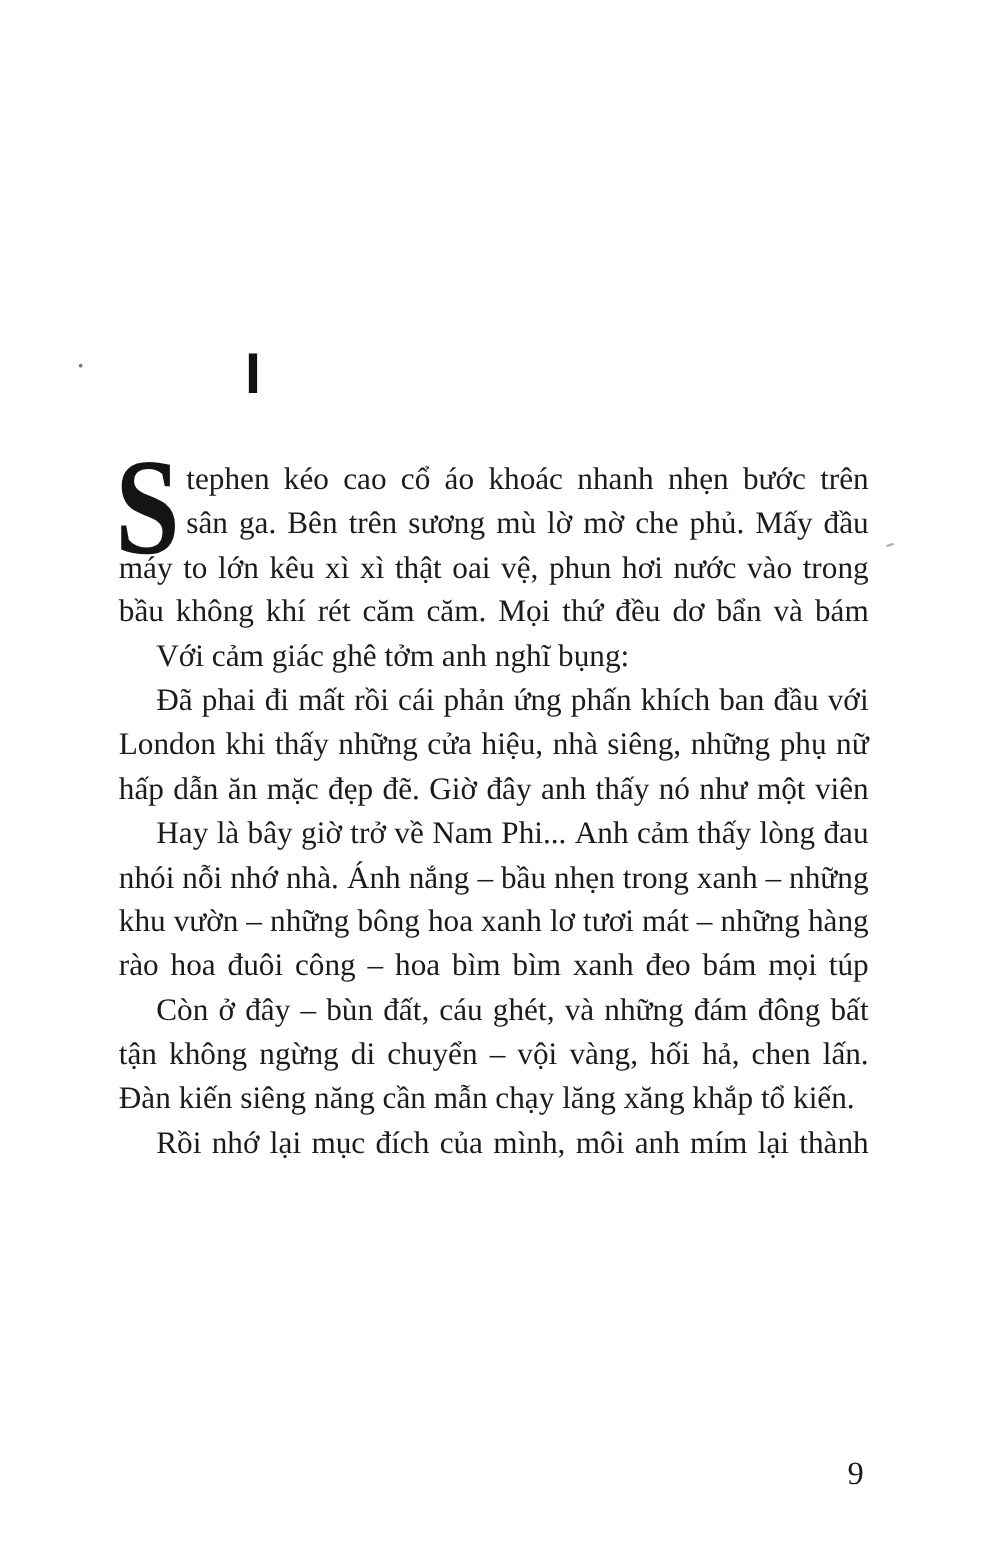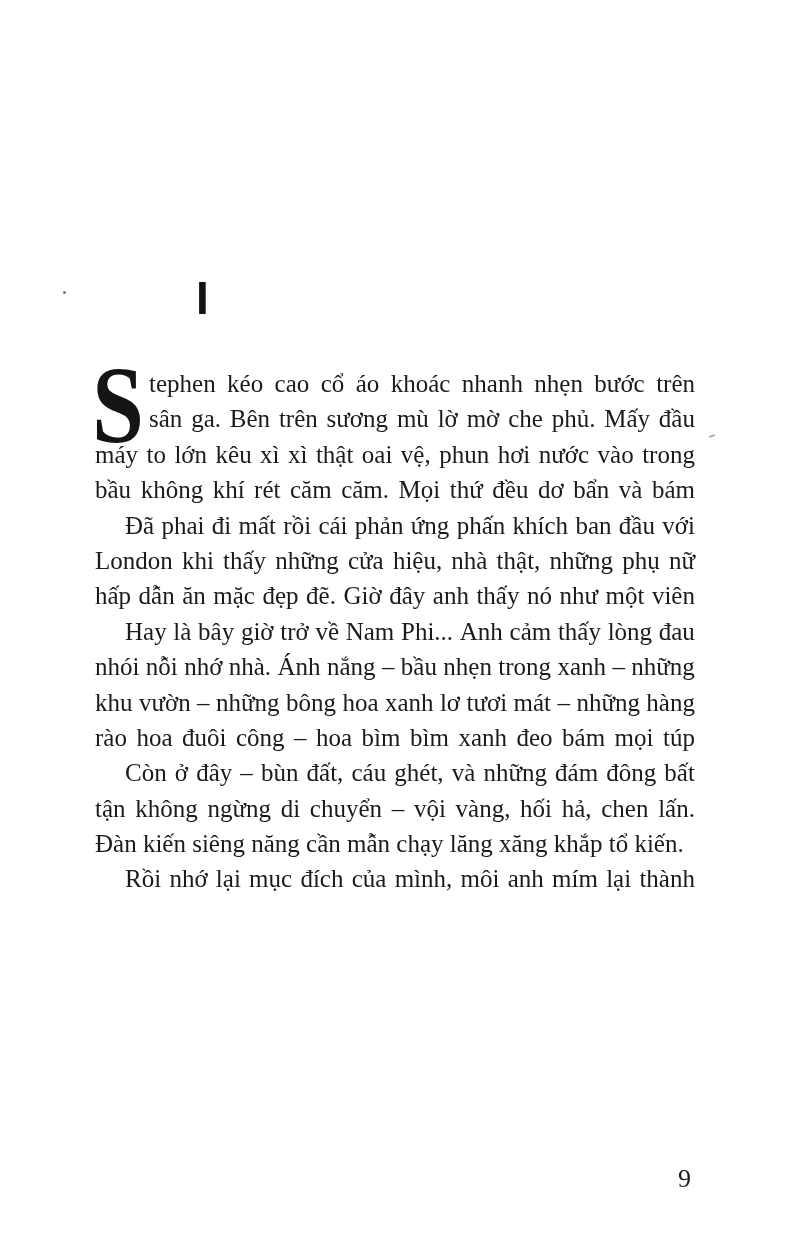--- a/index.html
+++ b/index.html
@@ -102,22 +102,25 @@
   <div class="text-block">
     <span class="dropcap">S</span>
     <div id="paragraphs">
         <div class="para">
           <div class="line dc-offset"><span>tephen</span><span>kéo</span><span>cao</span><span>cổ</span><span>áo</span><span>khoác</span><span>nhanh</span><span>nhẹn</span><span>bước</span><span>trên</span></div>
           <div class="line dc-offset"><span>sân</span><span>ga.</span><span>Bên</span><span>trên</span><span>sương</span><span>mù</span><span>lờ</span><span>mờ</span><span>che</span><span>phủ.</span><span>Mấy</span><span>đầu</span></div>
           <div class="line"><span>máy</span><span>to</span><span>lớn</span><span>kêu</span><span>xì</span><span>xì</span><span>thật</span><span>oai</span><span>vệ,</span><span>phun</span><span>hơi</span><span>nước</span><span>vào</span><span>trong</span></div>
           <div class="line"><span>bầu</span><span>không</span><span>khí</span><span>rét</span><span>căm</span><span>căm.</span><span>Mọi</span><span>thứ</span><span>đều</span><span>dơ</span><span>bẩn</span><span>và</span><span>bám</span></div>
         </div>
         <div class="para">
+          <div class="line plain indent">Với cảm giác ghê tởm anh nghĩ bụng:</div>
+        </div>
+        <div class="para">
           <div class="line indent"><span>Đã</span><span>phai</span><span>đi</span><span>mất</span><span>rồi</span><span>cái</span><span>phản</span><span>ứng</span><span>phấn</span><span>khích</span><span>ban</span><span>đầu</span><span>với</span></div>
-          <div class="line"><span>London</span><span>khi</span><span>thấy</span><span>những</span><span>cửa</span><span>hiệu,</span><span>nhà</span><span>thật,</span><span>những</span><span>phụ</span><span>nữ</span></div>
+          <div class="line"><span>London</span><span>khi</span><span>thấy</span><span>những</span><span>cửa</span><span>hiệu,</span><span>nhà</span><span>siêng,</span><span>những</span><span>phụ</span><span>nữ</span></div>
           <div class="line"><span>hấp</span><span>dẫn</span><span>ăn</span><span>mặc</span><span>đẹp</span><span>đẽ.</span><span>Giờ</span><span>đây</span><span>anh</span><span>thấy</span><span>nó</span><span>như</span><span>một</span><span>viên</span></div>
         </div>
         <div class="para">
           <div class="line indent"><span>Hay</span><span>là</span><span>bây</span><span>giờ</span><span>trở</span><span>về</span><span>Nam</span><span>Phi...</span><span>Anh</span><span>cảm</span><span>thấy</span><span>lòng</span><span>đau</span></div>
           <div class="line"><span>nhói</span><span>nỗi</span><span>nhớ</span><span>nhà.</span><span>Ánh</span><span>nắng</span><span>–</span><span>bầu</span><span>nhẹn</span><span>trong</span><span>xanh</span><span>–</span><span>những</span></div>
           <div class="line"><span>khu</span><span>vườn</span><span>–</span><span>những</span><span>bông</span><span>hoa</span><span>xanh</span><span>lơ</span><span>tươi</span><span>mát</span><span>–</span><span>những</span><span>hàng</span></div>
           <div class="line"><span>rào</span><span>hoa</span><span>đuôi</span><span>công</span><span>–</span><span>hoa</span><span>bìm</span><span>bìm</span><span>xanh</span><span>đeo</span><span>bám</span><span>mọi</span><span>túp</span></div>
         </div>
         <div class="para">
           <div class="line indent"><span>Còn</span><span>ở</span><span>đây</span><span>–</span><span>bùn</span><span>đất,</span><span>cáu</span><span>ghét,</span><span>và</span><span>những</span><span>đám</span><span>đông</span><span>bất</span></div>

